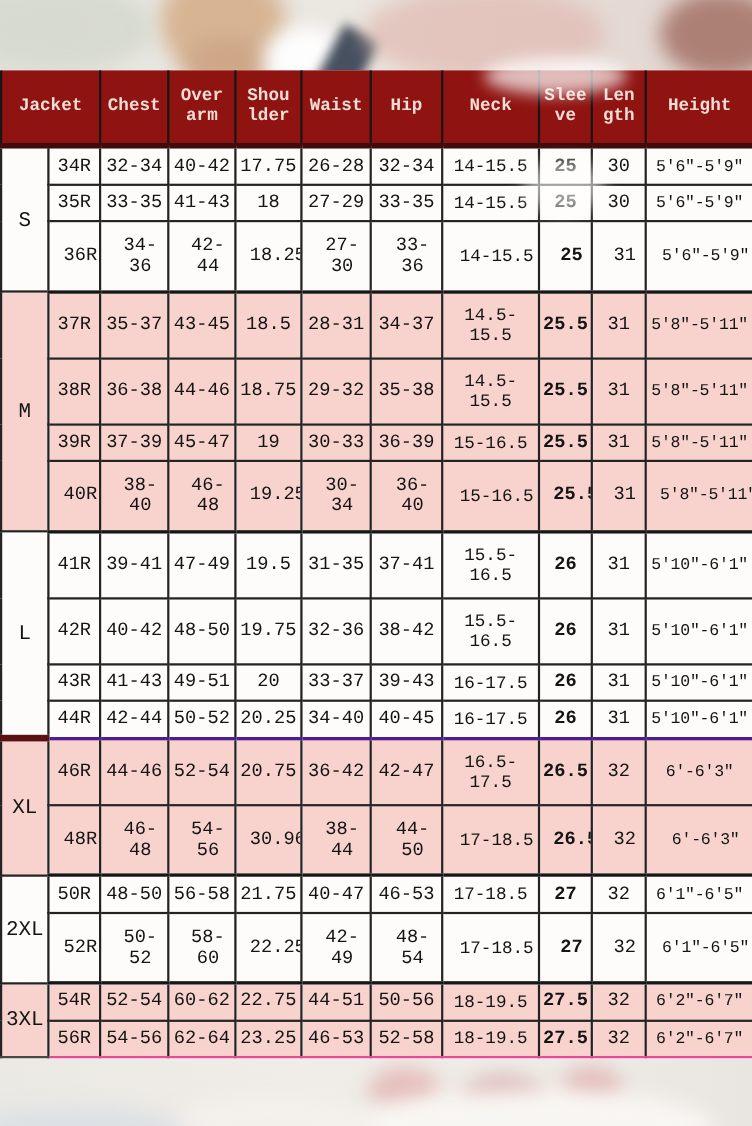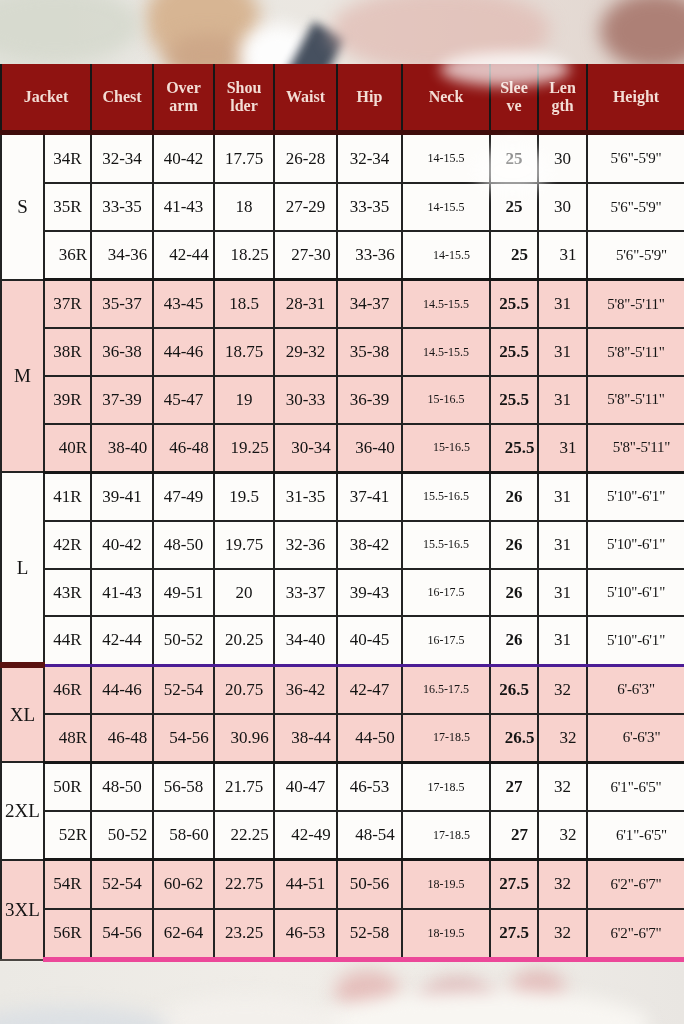--- a/index.html
+++ b/index.html
@@ -1,17 +1,17 @@
 <!DOCTYPE html>
 <html><head>
 <meta charset="utf-8">
 <style>
   html,body{margin:0;padding:0;}
   body{width:684px;height:1024px;overflow:hidden;background:#efece7;}
-  .screen{position:relative;width:684px;height:964px;font-family:Liberation Serif, serif;}
+  .screen{position:relative;width:684px;height:964px;font-family:Liberation Mono, monospace;}
 
   
   .photo-top{position:absolute;top:0;left:0;width:684px;height:64px;overflow:hidden;
     background:linear-gradient(90deg,#e2e3dc 0%,#e9e7e2 22%,#ebe7e1 52%,#e7ddd7 72%,#e0d5ce 100%);}
   .photo-bottom{position:absolute;top:962px;left:0;width:684px;height:62px;overflow:hidden;
     background:linear-gradient(90deg,#ebe9e4 0%,#f0ede8 40%,#eeebe6 75%,#e9e6e2 100%);}
   .blob{position:absolute;border-radius:50%;filter:blur(9px);}
   .band{position:absolute;filter:blur(5px);}
   .glare{position:absolute;border-radius:50%;filter:blur(7px);background:rgba(255,255,255,.72);pointer-events:none;z-index:5;}
 
@@ -20,24 +20,24 @@
     border-collapse:collapse;table-layout:fixed;z-index:2;}
   .size-chart th{background:#8f1311;color:#f3ddd5;font-weight:bold;font-size:16px;line-height:1.12;
     border:2px solid #161616;border-top:none;border-bottom:5px solid #3f0c0b;padding:0 2px;height:66px;text-align:center;}
   .size-chart td{border:2px solid #232323;text-align:center;vertical-align:middle;
     font-size:17px;color:#141414;padding:0 1px;overflow:hidden;}
   tr.white td{background:#fdfcfa;}
   tr.pink td{background:#f8d2cd;}
   td.group-cell{font-size:19px;}
   td.col-7{font-weight:bold;}
   td.col-9{font-size:15px;letter-spacing:-0.2px;}
-  td.col-6{font-size:12px;}
+  td.col-6{font-size:16px;}
   tr.group-end td{border-bottom:3px solid #161616;padding-left:12px;}
   tr.maroon-end td{border-bottom:3px solid #4c1d95;margin-left:40px;}
-  tr.last-row td{border-bottom:5px solid #ec4899;}
+  tr.last-row td{border-bottom:2px solid #ec4899;}
 </style>
 </head>
 <body>
 
 <div class="screen">
 
   <div class="photo-top">
     <div class="blob" style="left:145px;top:-28px;width:115px;height:95px;background:#d7b593;"></div>
     <div class="blob" style="left:165px;top:34px;width:85px;height:45px;background:#cda788;"></div>
     <div class="blob" style="left:240px;top:24px;width:75px;height:62px;background:#fdfdfd;"></div>

